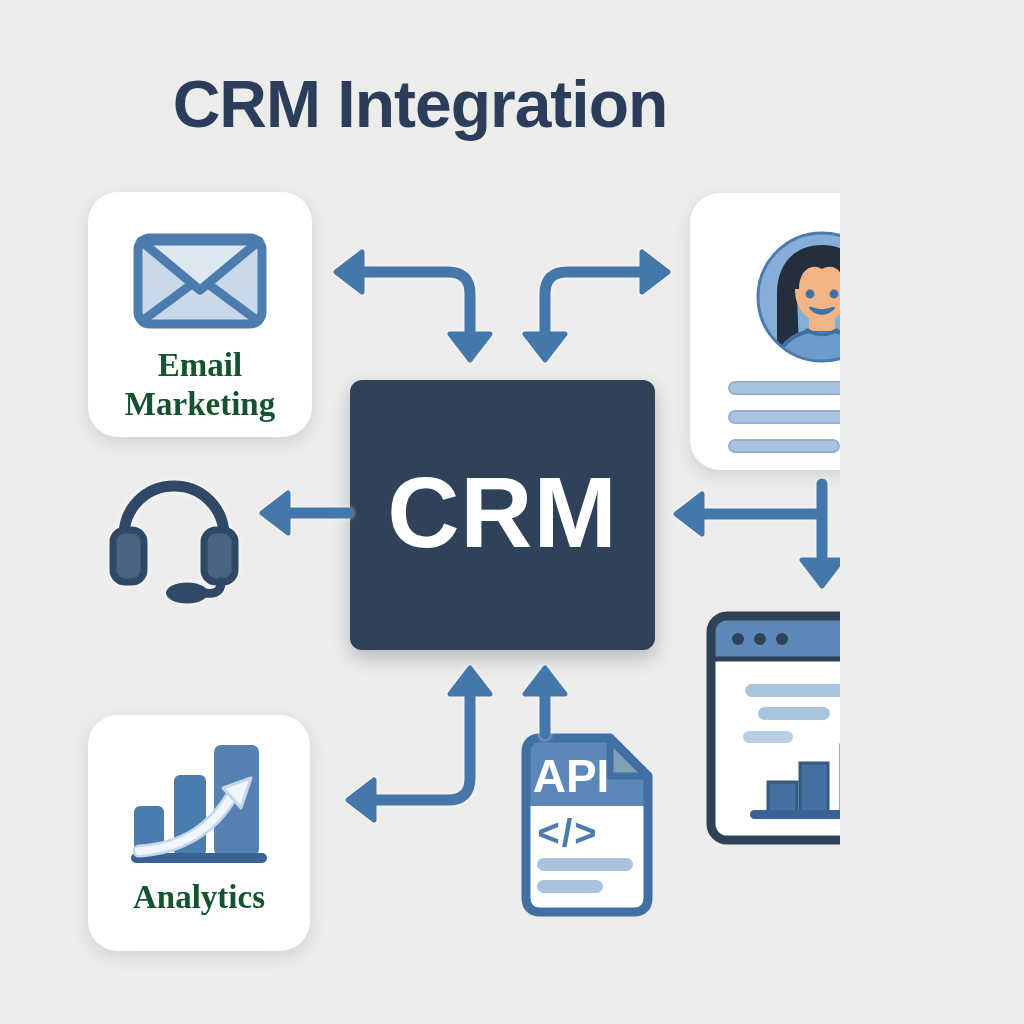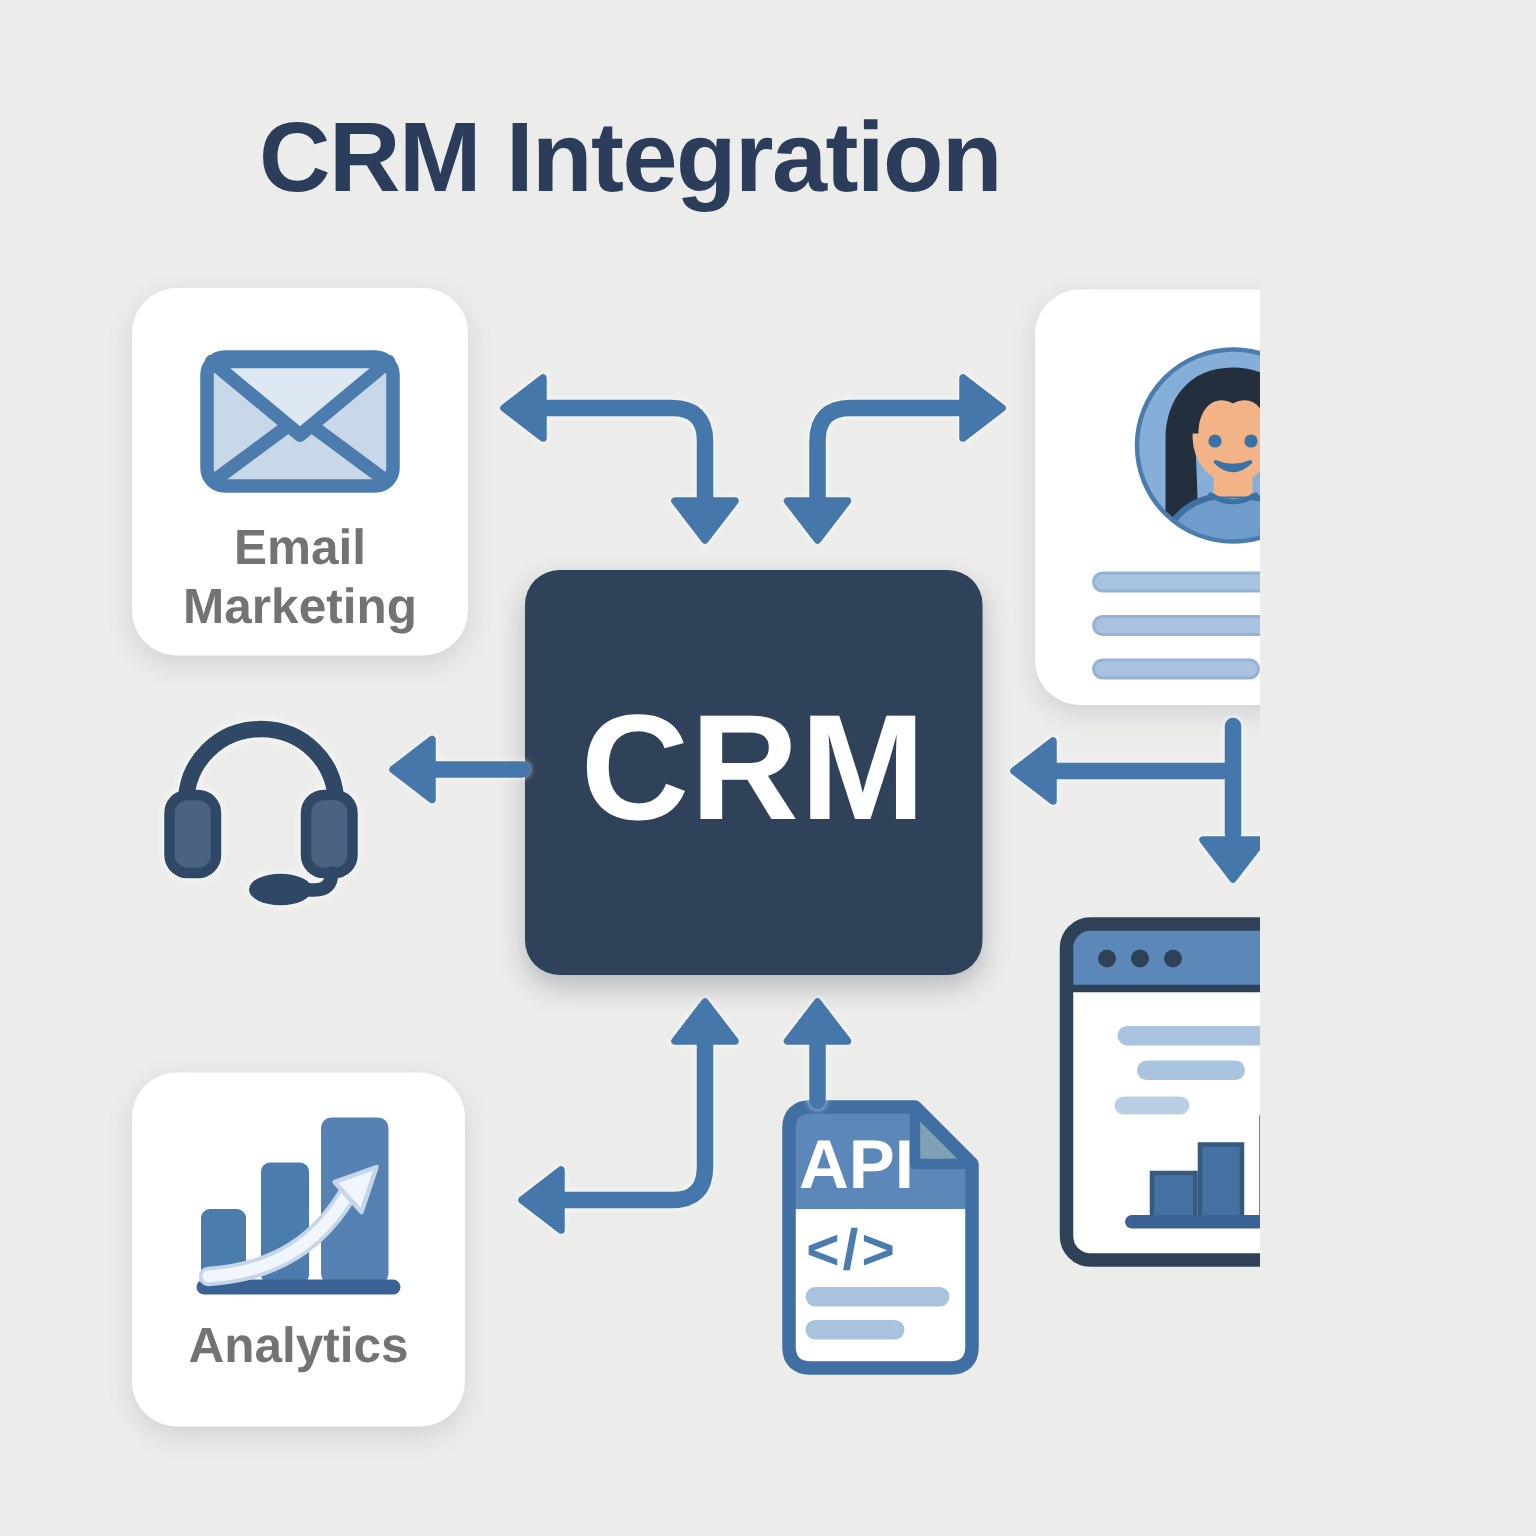--- a/index.html
+++ b/index.html
@@ -2,31 +2,31 @@
 <html><head>
 <meta charset="utf-8">
 <style>
   html,body{margin:0;padding:0;background:#ECECEA;}
   .canvas{position:relative;width:840px;height:1024px;background:#ECECEA;overflow:hidden;
           font-family:"Liberation Sans", sans-serif;color:#2B3D5B;}
   .title{position:absolute;top:66px;left:0;width:100%;text-align:center;
          font-size:66px;font-weight:700;letter-spacing:-1px;color:#2B3D5B;}
   .card{position:absolute;background:#FFFFFF;border-radius:30px;
         box-shadow:0 6px 16px rgba(90,100,115,0.18);display:flex;flex-direction:column;align-items:center;}
-  .node-label{font-size:33px;font-weight:700;line-height:1.18;text-align:center;color:#737373;}
+  .node-label{font-size:33px;font-weight:700;line-height:1.18;text-align:center;color:#14532d;font-family:Liberation Serif, serif;}
   .email-card{left:88px;top:192px;width:224px;height:245px;}
   .email-card svg{margin-top:40px;}
   .email-card .node-label{margin-top:16px;width:180px;}
   .profile-card{left:690px;top:193px;width:265px;height:277px;}
   .avatar{position:absolute;left:62px;top:34px;}
   .pbar{position:absolute;left:38px;height:14px;border-radius:8px;background:#A9C2DF;border:2px solid #93B2D6;box-sizing:border-box;}
   .pbar1{top:188px;width:207px;}
   .pbar2{top:217px;width:157px;}
   .pbar3{top:246px;width:112px;}
-  .crm-box{position:absolute;left:350px;top:380px;width:305px;height:270px;border-radius:23px;
+  .crm-box{position:absolute;left:350px;top:380px;width:305px;height:270px;border-radius:12px;
            background:#2F4259;box-shadow:0 8px 18px rgba(60,70,85,0.30);
            display:flex;align-items:center;justify-content:center;}
   .crm-box .crm-label{color:#FFFFFF;font-size:100px;font-weight:700;letter-spacing:1px;padding-bottom:6px;}
   .headset{position:absolute;left:100px;top:472px;filter:drop-shadow(0 0 3px rgba(255,255,255,0.9));}
   .support-label{position:absolute;left:55px;top:612px;width:250px;}
   .analytics-card{left:88px;top:715px;width:222px;height:236px;}
   .analytics-card svg{margin-top:25px;}
   .analytics-card .node-label{margin-top:12px;}
   .api-file{position:absolute;left:512px;top:732px;}
   .browser{position:absolute;left:705px;top:610px;}

